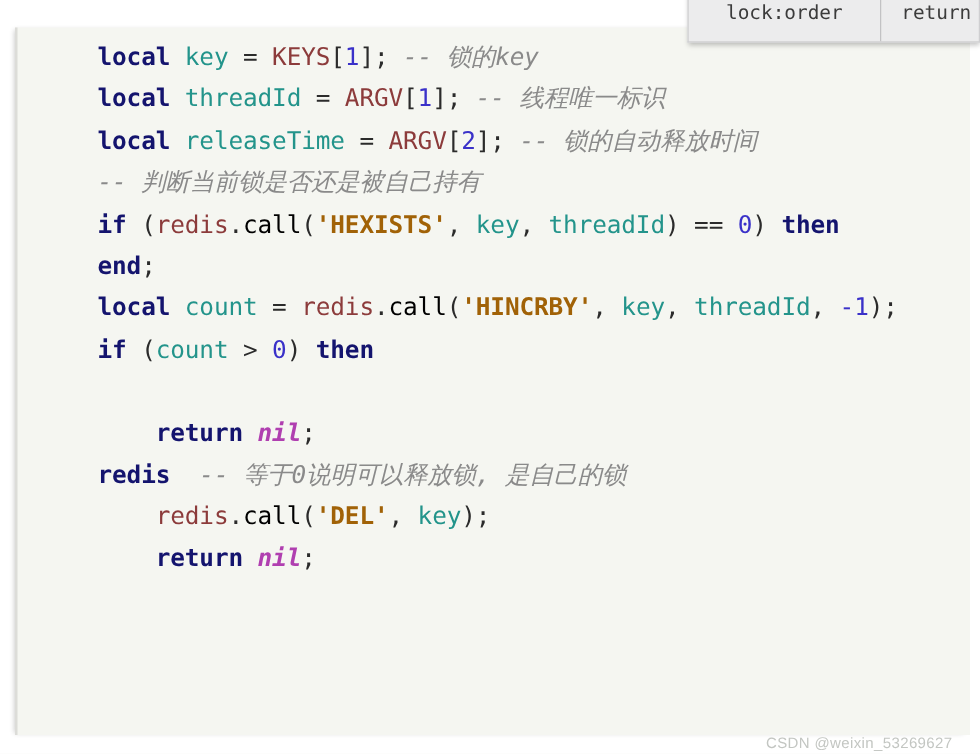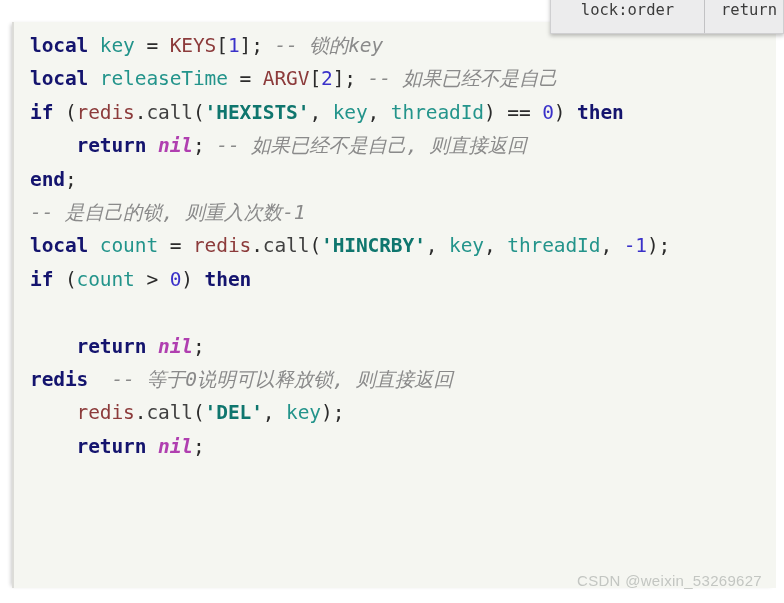--- a/index.html
+++ b/index.html
@@ -63,49 +63,50 @@
     height: 566px;
     background: #f5f6f1;
     border-left: 2px solid #dcdcd8;
     box-sizing: border-box;
     box-shadow: -3px 0 4px -2px rgba(0,0,0,0.22);
     overflow: hidden;
     z-index: 5;
   }
   #code-lines {
     padding: 7px 0 0 16px;
+    margin-left: 48px;
   }
   .code-line {
     height: 33.4px;
     line-height: 33.4px;
     font-family: "DejaVu Sans Mono", monospace;
     font-size: 19.5px;
     white-space: pre;
     color: #202020;
     letter-spacing: -0.1px;
   }
 
   
   .t-kw       { color: #14146e; font-weight: bold; }
   .t-var      { color: #23948b; }
   .t-obj      { color: #8c3b3b; }
-  .t-fn       { color: #404040; }
-  .t-str      { color: #0f766e; font-weight: bold; }
+  .t-fn       { color: #000000; }
+  .t-str      { color: #a16207; font-weight: bold; }
   .t-num      { color: #3a31c9; }
   .t-nil      { color: #b03fb0; font-style: italic; font-weight: bold; }
   .t-punc     { color: #2b2b2b; }
   .t-comment  { color: #8a8a8a; font-style: italic; }
 
   
   #watermark {
     position: absolute;
     right: 22px;
-    bottom: 14px;
+    bottom: 2px;
     font-family: "Liberation Sans", sans-serif;
-    font-size: 15px;
+    font-size: 12px;
     color: #c3c6c2;
     letter-spacing: 0.3px;
     z-index: 10;
     user-select: none;
   }
 </style>
 </head>
 <body>
 
 <div id="overlay-panel">
@@ -113,28 +114,28 @@
     <span>lock:order</span>
   </div>
   <div class="ov-cell second">
     <span>return</span>
   </div>
 </div>
 
 <div id="code-block">
   <div id="code-lines">
       <div class="code-line"><span class="t-kw">local</span><span class="t-punc"> </span><span class="t-var">key</span><span class="t-punc"> = </span><span class="t-obj">KEYS</span><span class="t-punc">[</span><span class="t-num">1</span><span class="t-punc">]; </span><span class="t-comment">-- 锁的key</span></div>
-      <div class="code-line"><span class="t-kw">local</span><span class="t-punc"> </span><span class="t-var">releaseTime</span><span class="t-punc"> = </span><span class="t-obj">ARGV</span><span class="t-punc">[</span><span class="t-num">2</span><span class="t-punc">]; </span><span class="t-comment">-- 如果已经不是自己</span></div>
+      <div class="code-line"><span class="t-kw">local</span><span class="t-punc"> </span><span class="t-var">threadId</span><span class="t-punc"> = </span><span class="t-obj">ARGV</span><span class="t-punc">[</span><span class="t-num">1</span><span class="t-punc">]; </span><span class="t-comment">-- 线程唯一标识</span></div>
+      <div class="code-line"><span class="t-kw">local</span><span class="t-punc"> </span><span class="t-var">releaseTime</span><span class="t-punc"> = </span><span class="t-obj">ARGV</span><span class="t-punc">[</span><span class="t-num">2</span><span class="t-punc">]; </span><span class="t-comment">-- 锁的自动释放时间</span></div>
+      <div class="code-line"><span class="t-comment">-- 判断当前锁是否还是被自己持有</span></div>
       <div class="code-line"><span class="t-kw">if</span><span class="t-punc"> (</span><span class="t-obj">redis</span><span class="t-punc">.</span><span class="t-fn">call</span><span class="t-punc">(</span><span class="t-str">'HEXISTS'</span><span class="t-punc">, </span><span class="t-var">key</span><span class="t-punc">, </span><span class="t-var">threadId</span><span class="t-punc">) == </span><span class="t-num">0</span><span class="t-punc">) </span><span class="t-kw">then</span></div>
-      <div class="code-line"><span>    </span><span class="t-kw">return</span><span class="t-punc"> </span><span class="t-nil">nil</span><span class="t-punc">; </span><span class="t-comment">-- 如果已经不是自己, 则直接返回</span></div>
       <div class="code-line"><span class="t-kw">end</span><span class="t-punc">;</span></div>
-      <div class="code-line"><span class="t-comment">-- 是自己的锁, 则重入次数-1</span></div>
       <div class="code-line"><span class="t-kw">local</span><span class="t-punc"> </span><span class="t-var">count</span><span class="t-punc"> = </span><span class="t-obj">redis</span><span class="t-punc">.</span><span class="t-fn">call</span><span class="t-punc">(</span><span class="t-str">'HINCRBY'</span><span class="t-punc">, </span><span class="t-var">key</span><span class="t-punc">, </span><span class="t-var">threadId</span><span class="t-punc">, </span><span class="t-num">-1</span><span class="t-punc">);</span></div>
       <div class="code-line"><span class="t-kw">if</span><span class="t-punc"> (</span><span class="t-var">count</span><span class="t-punc"> &gt; </span><span class="t-num">0</span><span class="t-punc">) </span><span class="t-kw">then</span></div>
       <div class="code-line"><span>        </span></div>
       <div class="code-line"><span>    </span><span class="t-kw">return</span><span class="t-punc"> </span><span class="t-nil">nil</span><span class="t-punc">;</span></div>
-      <div class="code-line"><span class="t-kw">redis</span><span class="t-punc">  </span><span class="t-comment">-- 等于0说明可以释放锁, 则直接返回</span></div>
+      <div class="code-line"><span class="t-kw">redis</span><span class="t-punc">  </span><span class="t-comment">-- 等于0说明可以释放锁, 是自己的锁</span></div>
       <div class="code-line"><span>    </span><span class="t-obj">redis</span><span class="t-punc">.</span><span class="t-fn">call</span><span class="t-punc">(</span><span class="t-str">'DEL'</span><span class="t-punc">, </span><span class="t-var">key</span><span class="t-punc">);</span></div>
       <div class="code-line"><span>    </span><span class="t-kw">return</span><span class="t-punc"> </span><span class="t-nil">nil</span><span class="t-punc">;</span></div>
     </div>
 </div>
 
 <div id="watermark">CSDN @weixin_53269627</div>
 
 </body></html>

